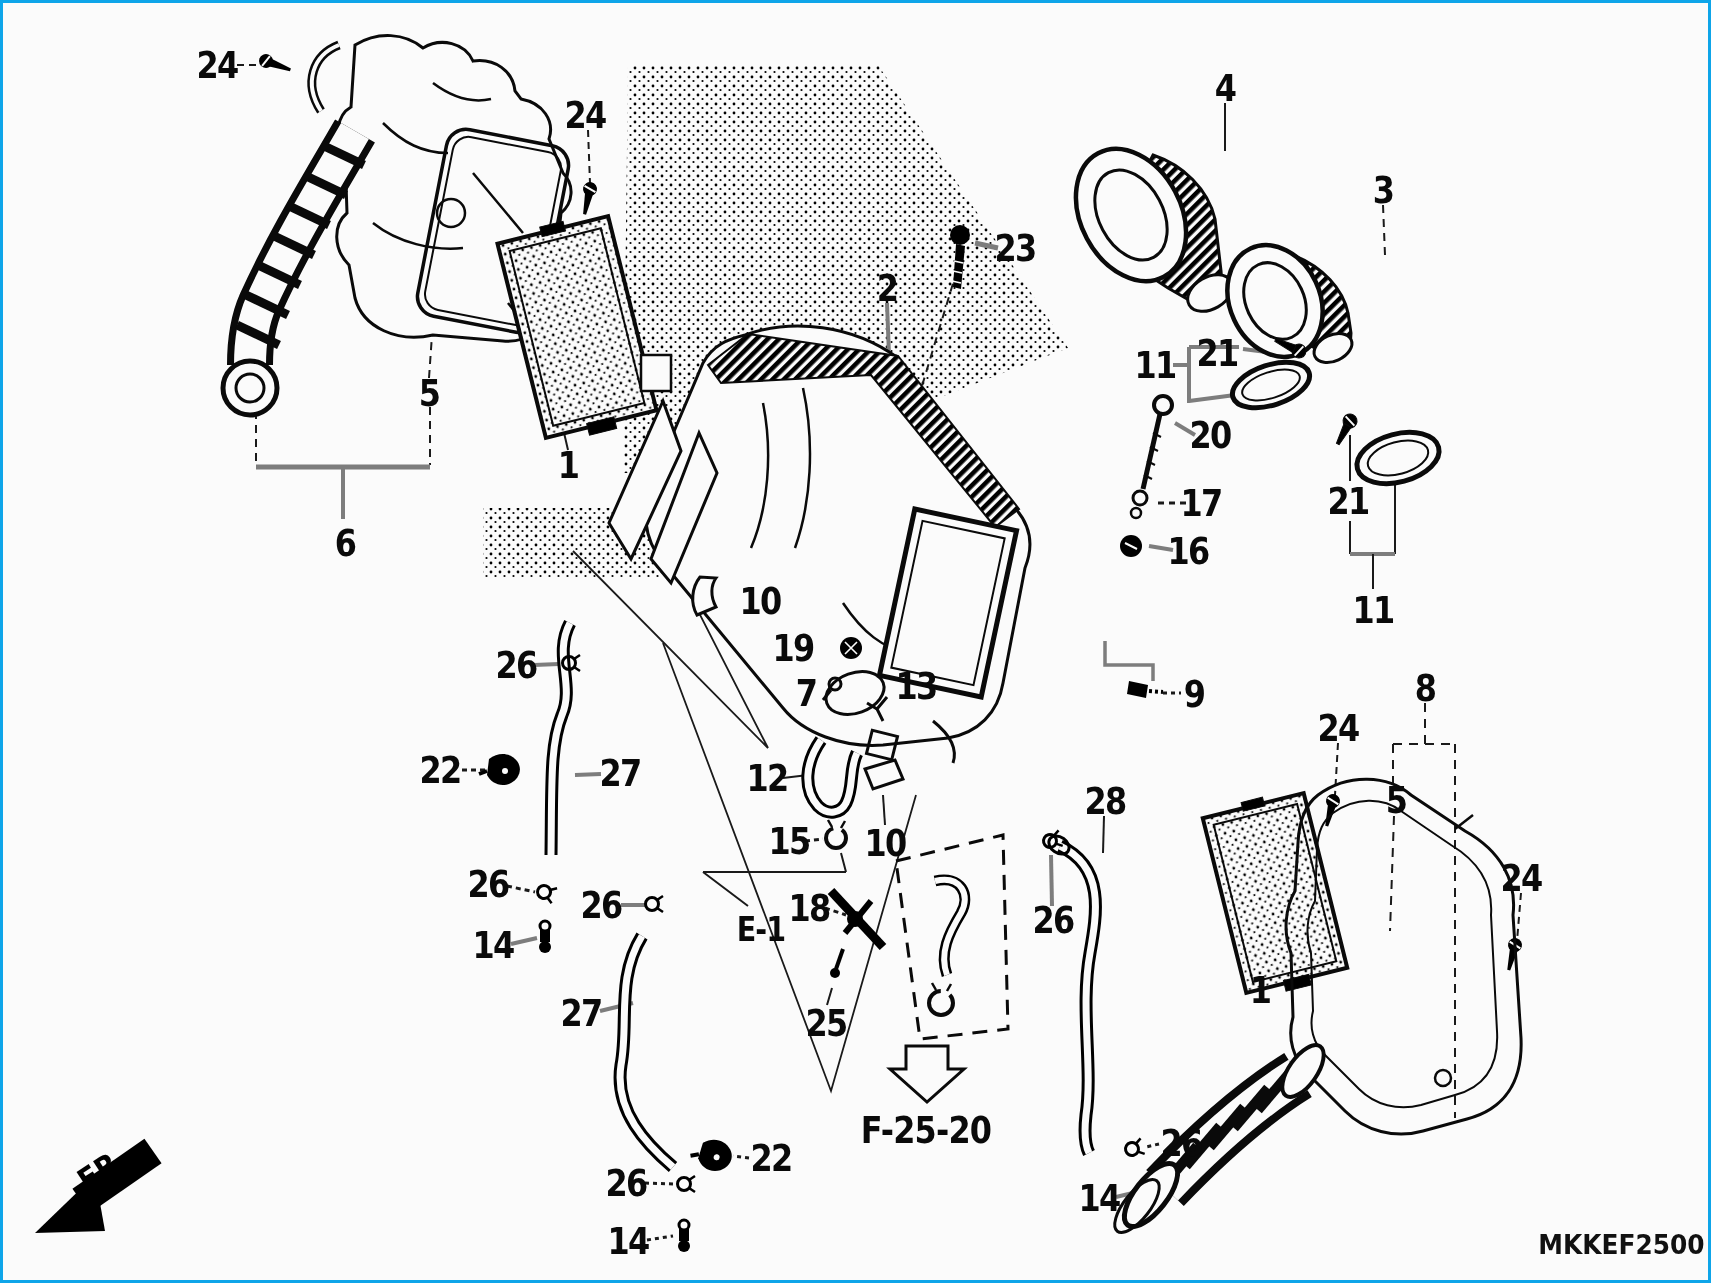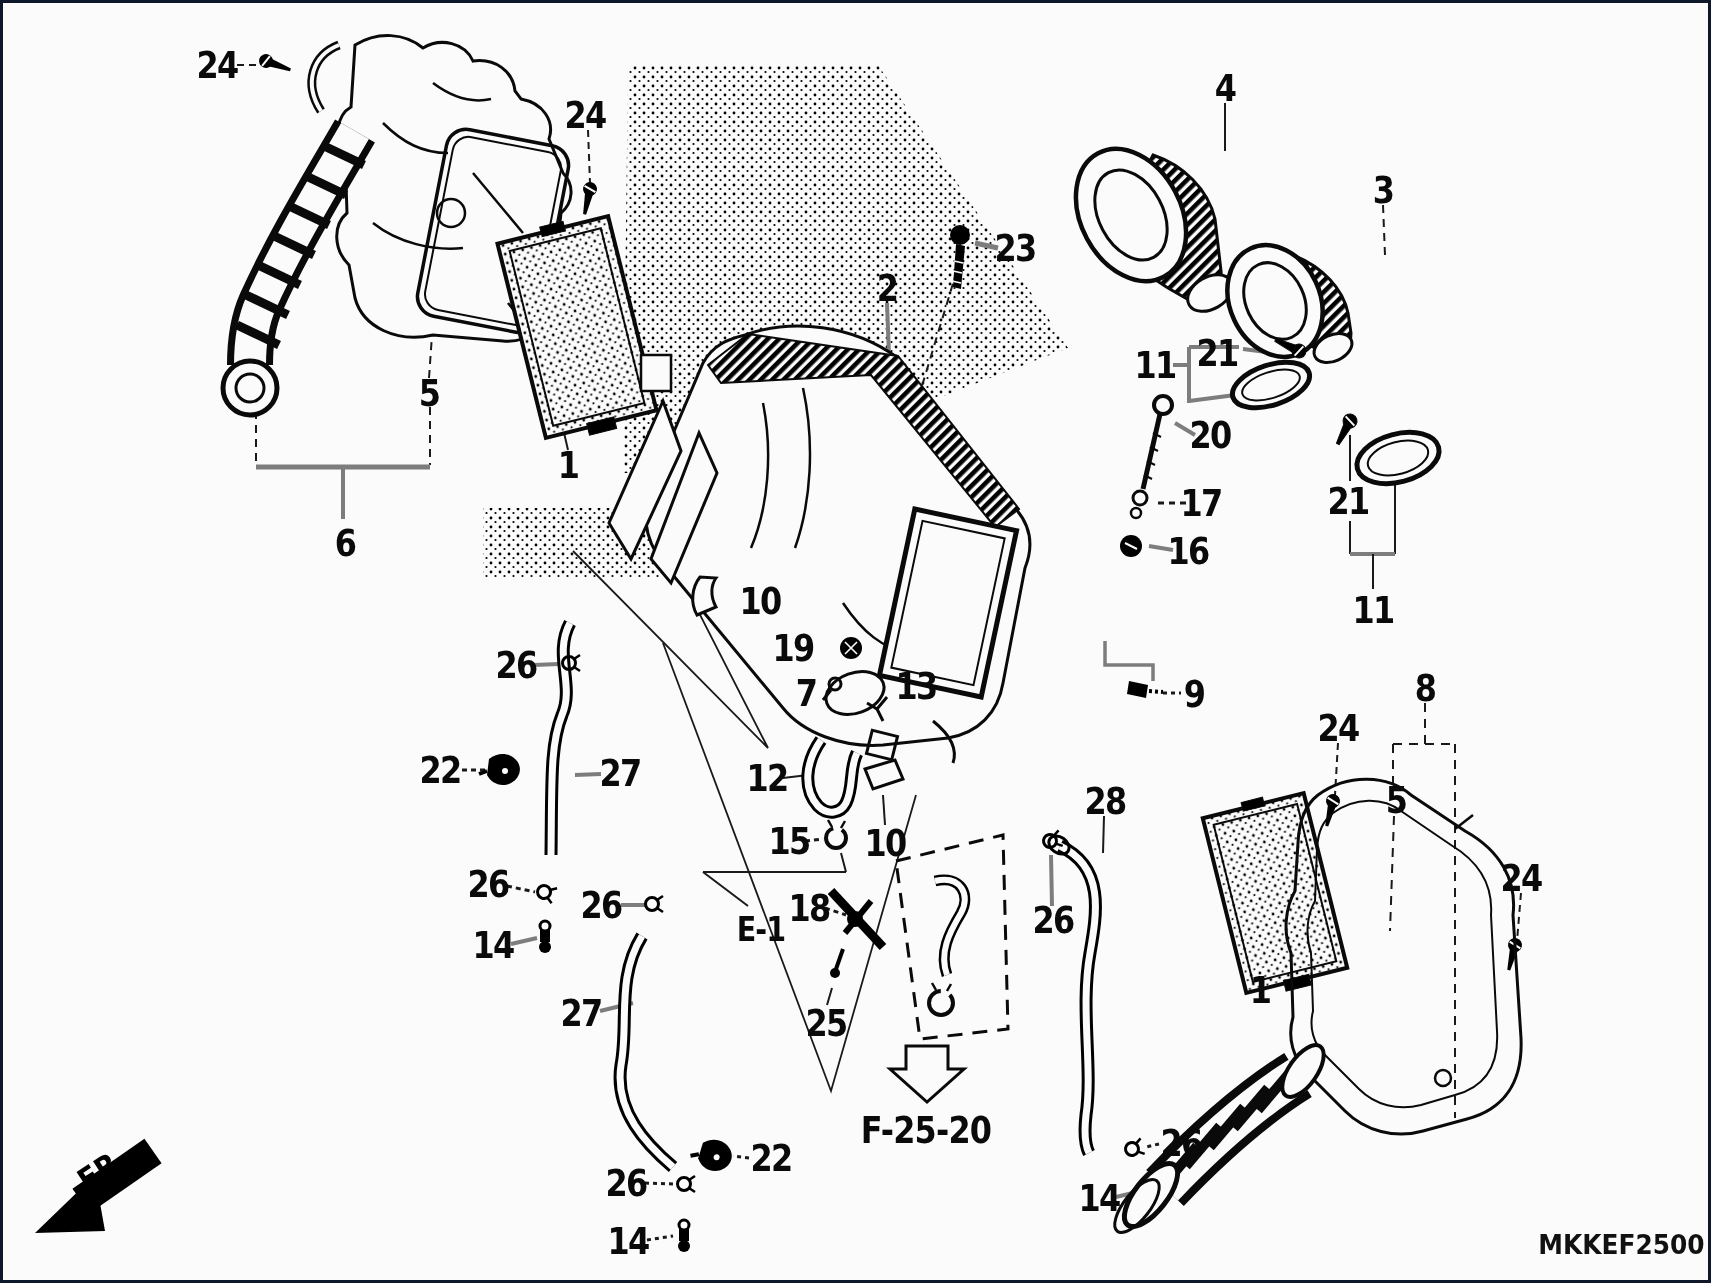--- a/index.html
+++ b/index.html
@@ -1,18 +1,18 @@
 <!DOCTYPE html>
 <html><head>
 <meta charset="utf-8">
 <style>
   html,body{margin:0;padding:0;background:#e9e9e9;}
   .stage{
     position:relative;width:1711px;height:1283px;box-sizing:border-box;
-    background:#fbfbfb;border:3px solid #0f172a;overflow:hidden;
+    background:#fbfbfb;border:3px solid #0ea5e9;overflow:hidden;
     font-family:"DejaVu Sans",sans-serif;
   }
   .art{position:absolute;left:0;top:0;}
   .callout{
     position:absolute;transform:translate(-50%,-50%) scaleX(.84);
     transform-origin:center;font-weight:700;font-size:38px;letter-spacing:-2px;
     color:#0a0a0a;line-height:1;white-space:nowrap;z-index:5;
   }
   .callout.e1{font-size:34px;letter-spacing:-1px;}
   .callout.ref{font-size:38px;letter-spacing:-1px;}

